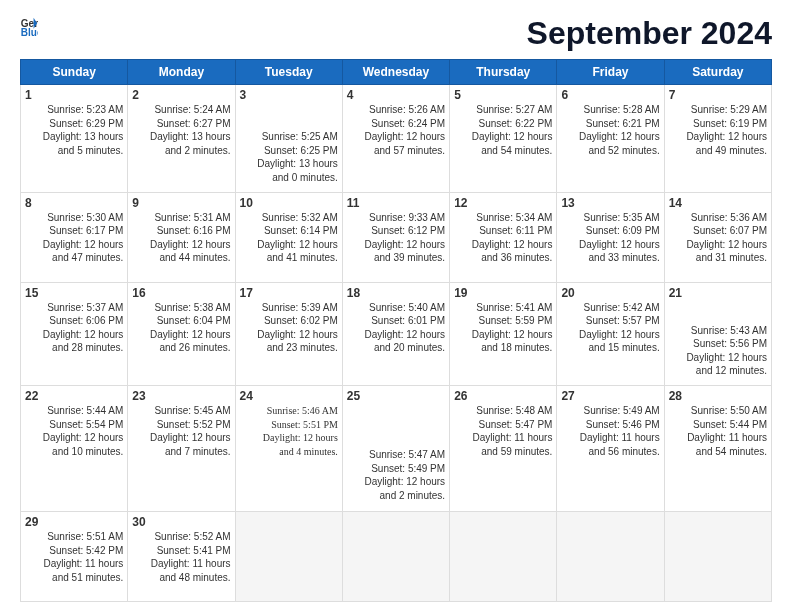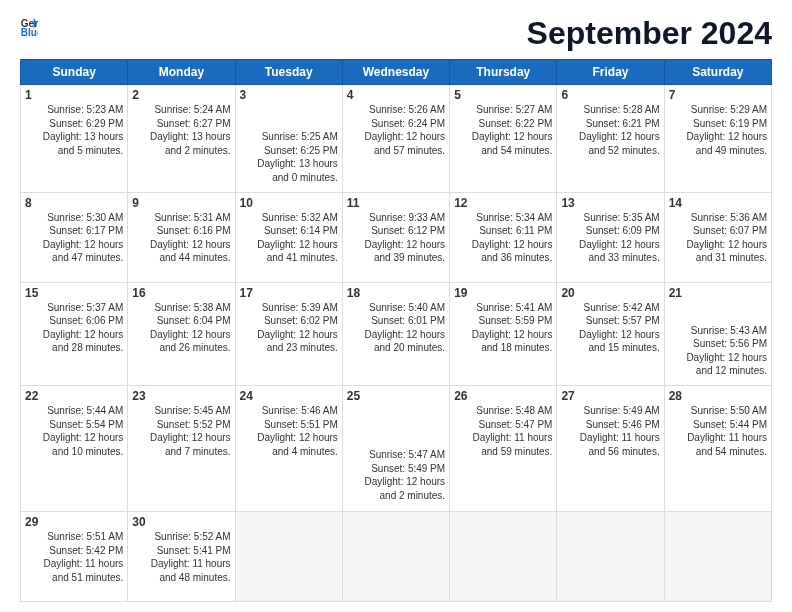--- a/index.html
+++ b/index.html
@@ -282,21 +282,21 @@
           </td>
           <td>
             <span class="day-num">23</span>
             <div class="day-info" style="white-space: pre-line;">Sunrise: 5:45 AM
 Sunset: 5:52 PM
 Daylight: 12 hours
 and 7 minutes.</div>
           </td>
           <td>
             <span class="day-num">24</span>
-            <div class="day-info" style="white-space: pre-line;">Sunrise: 5:46 AM
+            <div class="day-info" style="white-space: pre-line; font-family: Liberation Serif, serif;">Sunrise: 5:46 AM
 Sunset: 5:51 PM
 Daylight: 12 hours
 and 4 minutes.</div>
           </td>
           <td>
             <span class="day-num">25</span>
             <div class="day-info" style="white-space: pre-line; margin-top: 45px;">Sunrise: 5:47 AM
 Sunset: 5:49 PM
 Daylight: 12 hours
 and 2 minutes.</div>

